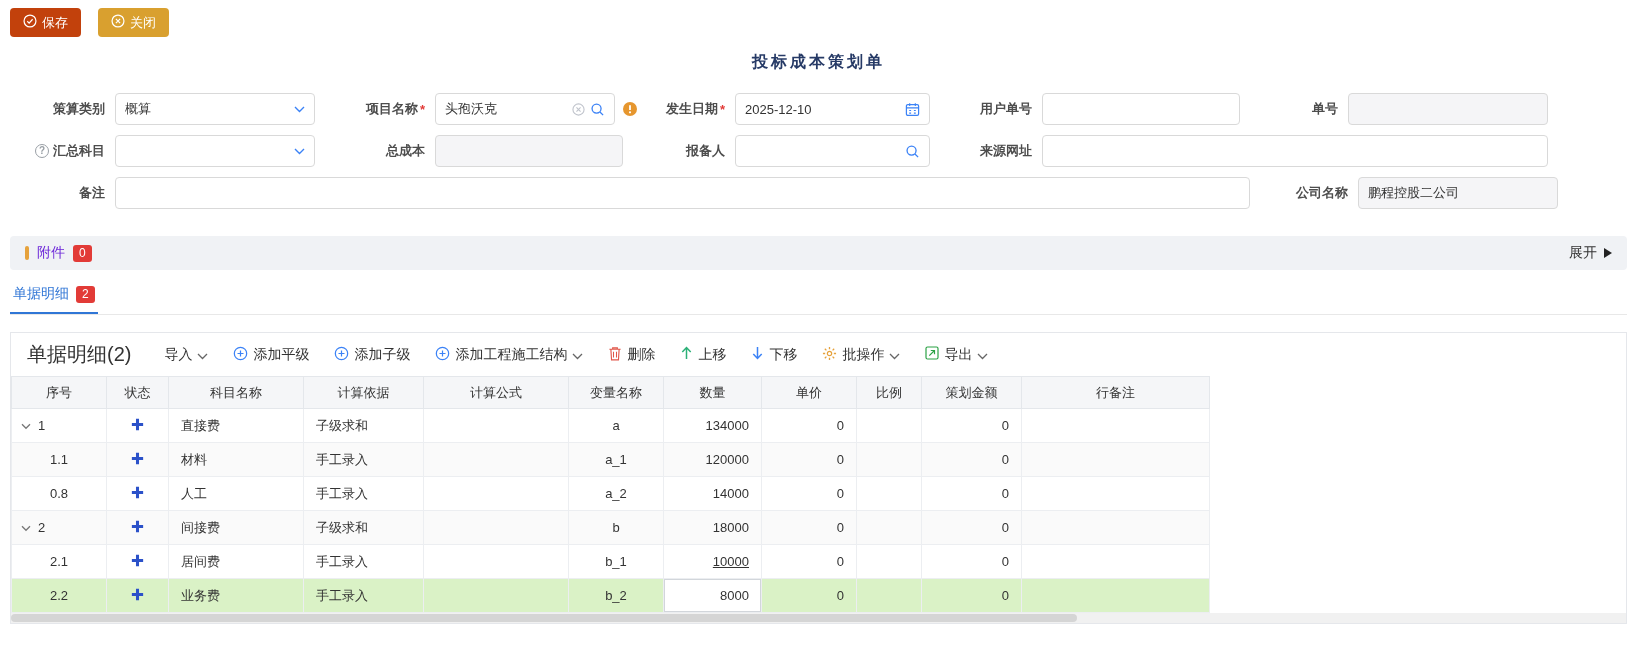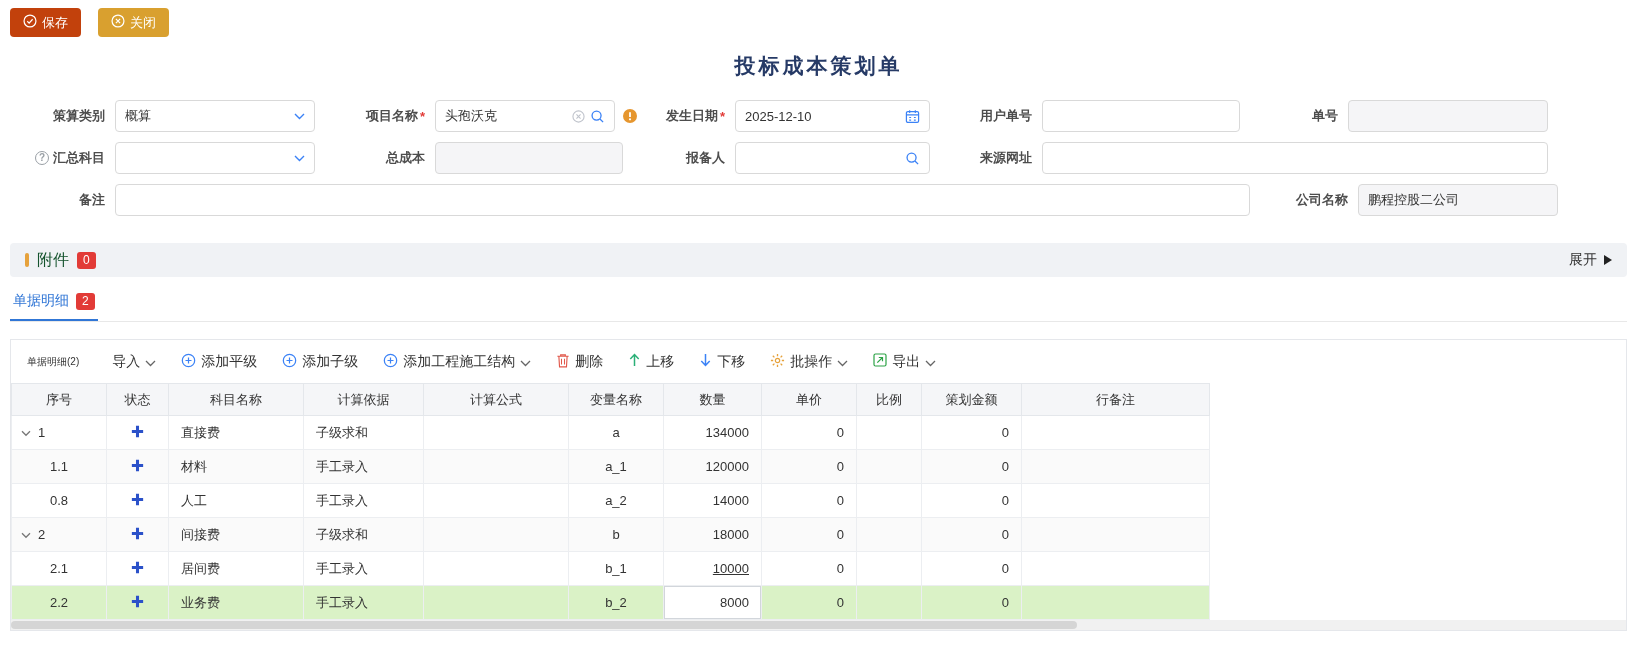--- a/index.html
+++ b/index.html
@@ -8,21 +8,21 @@
 
   
   .top-actions { display:flex; gap:17px; padding:8px 0 0 10px; }
   .btn { height:29px; padding:0 13px; border:none; border-radius:4px; color:#fff;
     font-size:13px; display:inline-flex; align-items:center; gap:5px; cursor:pointer;
     font-family:inherit; }
   .btn-save { background:#c2410c; }
   .btn-close { background:#d9a02f; }
 
   
-  .page-title { text-align:center; font-size:21px; font-weight:bold; color:#263a66;
+  .page-title { text-align:center; font-size:16px; font-weight:bold; color:#263a66;
     letter-spacing:3px; margin-top:15px; }
 
   
   .form { padding:0 10px; margin-top:20px; }
   .frow { display:flex; align-items:center; height:32px; margin-bottom:10px; }
   .lbl { font-size:13px; color:#4d4d4d; text-align:right; padding-right:10px; flex:none;
     display:flex; justify-content:flex-end; align-items:center; white-space:nowrap;font-weight:bold; }
   .lbl.required::after { content:"*"; color:#e23b37; margin-left:2px; }
   .q-icon { width:14px; height:14px; border:1px solid #9aa0a6; color:#9aa0a6; border-radius:50%;
     font-size:10px; line-height:12px; text-align:center; margin-right:4px; flex:none; }
@@ -32,37 +32,37 @@
   .ctrl input { border:none; outline:none; flex:1 1 auto; min-width:0; font-size:13px;
     color:#333; background:transparent; font-family:inherit; }
   .ctrl.disabled { background:#f5f5f7; }
   .ctrl .icn { flex:none; display:flex; align-items:center; }
   .info-wrap { width:30px; display:flex; justify-content:center; flex:none; }
 
   
   .attach-bar { margin:27px 10px 0; height:34px; background:#f0f2f5; border-radius:4px;
     display:flex; align-items:center; padding:0 15px; }
   .orange-bar { width:4px; height:14px; background:#e6a23c; border-radius:2px; margin-right:8px; }
-  .attach-label { font-size:16px; color:#14532d; }
+  .attach-label { font-size:14px; color:#6d28d9; }
   .badge { background:#e23b37; color:#fff; border-radius:3px; font-size:12px;
     padding:1px 6px; margin-left:8px; line-height:15px; }
   .expand { margin-left:auto; display:flex; align-items:center; gap:7px; font-size:14px;
     color:#333; cursor:pointer; }
   .tri-right { width:0; height:0; border-left:8px solid #222; border-top:5px solid transparent;
     border-bottom:5px solid transparent; }
 
   
   .tabs { margin:15px 10px 0; border-bottom:1px solid #e8e8e8; display:flex; }
   .tab { display:flex; align-items:center; gap:7px; color:#3076d6; font-size:14px;
     padding:0 3px 9px; border-bottom:2px solid #3076d6; cursor:pointer; }
 
   
   .grid-panel { margin:17px 10px 0; border:1px solid #e5e7eb; }
   .grid-toolbar { height:43px; display:flex; align-items:center; padding:0 16px; gap:25px; }
-  .grid-title { font-size:10px; color:#333; margin-right:8px; }
+  .grid-title { font-size:20px; color:#333; margin-right:8px; }
   .tbtn { display:flex; align-items:center; gap:5px; font-size:14px; color:#333; cursor:pointer; }
 
   table { border-collapse:collapse; table-layout:fixed; width:1198px; font-size:13px; }
   th { background:#f5f6f8; border:1px solid #e4e7eb; height:32px; font-weight:normal;
     color:#333; text-align:center; }
   td { border:1px solid #eceef1; height:34px; padding:0 12px; color:#333; overflow:hidden;
     white-space:nowrap; }
   tr.zebra td { background:#fafafa; }
   tr.hl td { background:#daf2c6; }
   tr.hl td.editing { background:#fff; box-shadow:inset 0 0 0 1px #d2d6db; }

